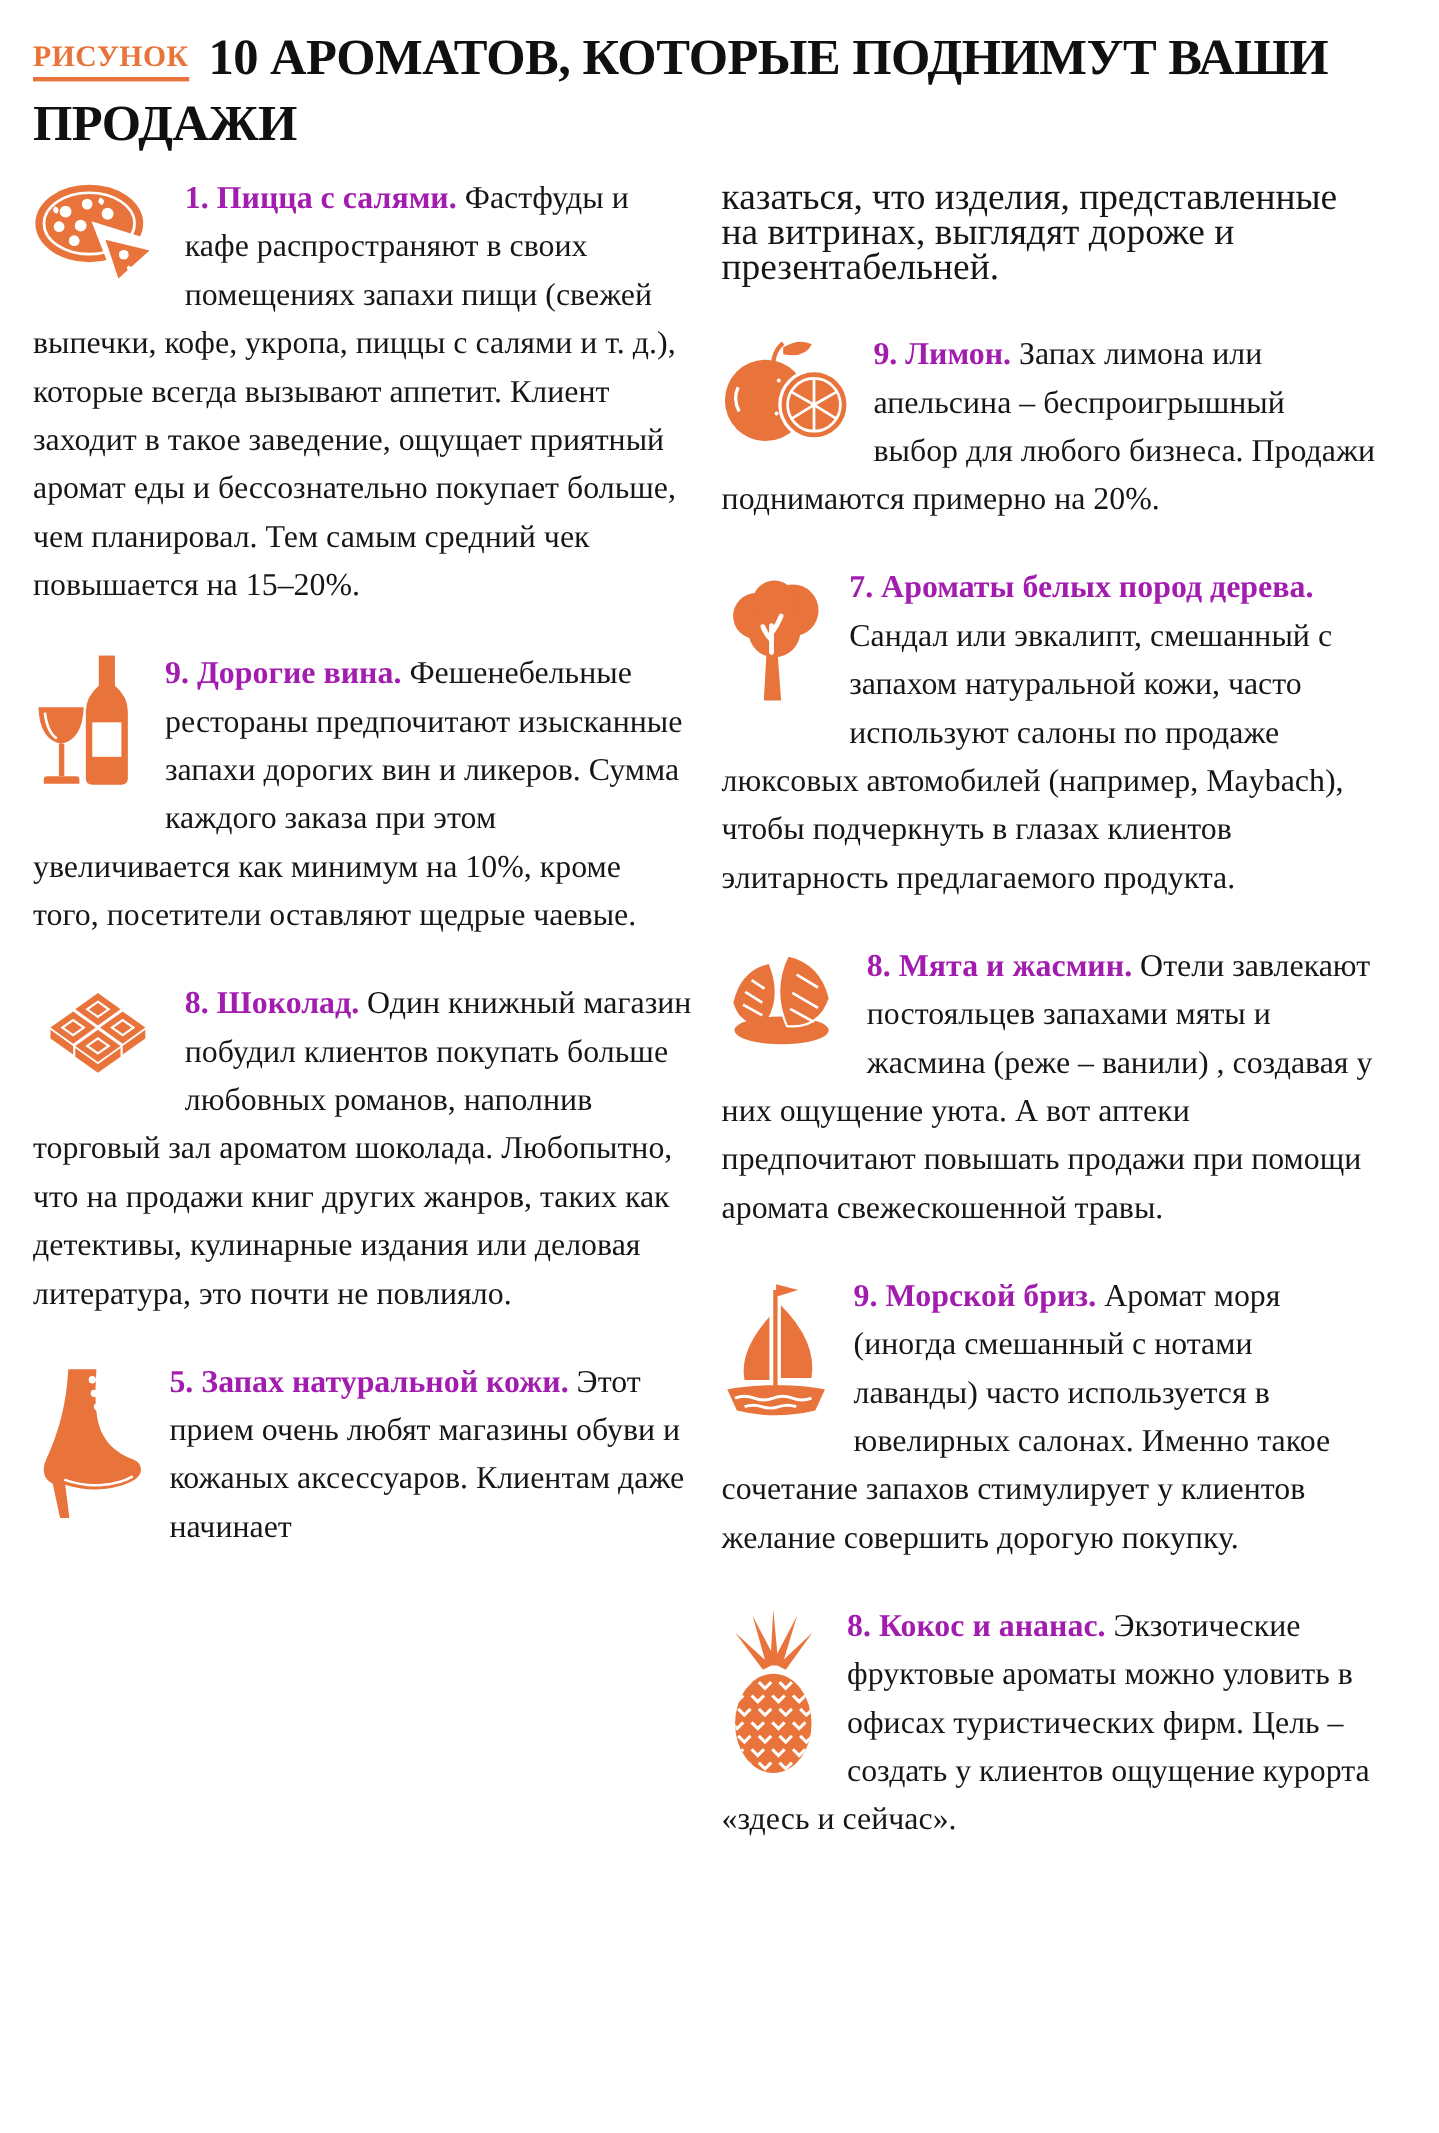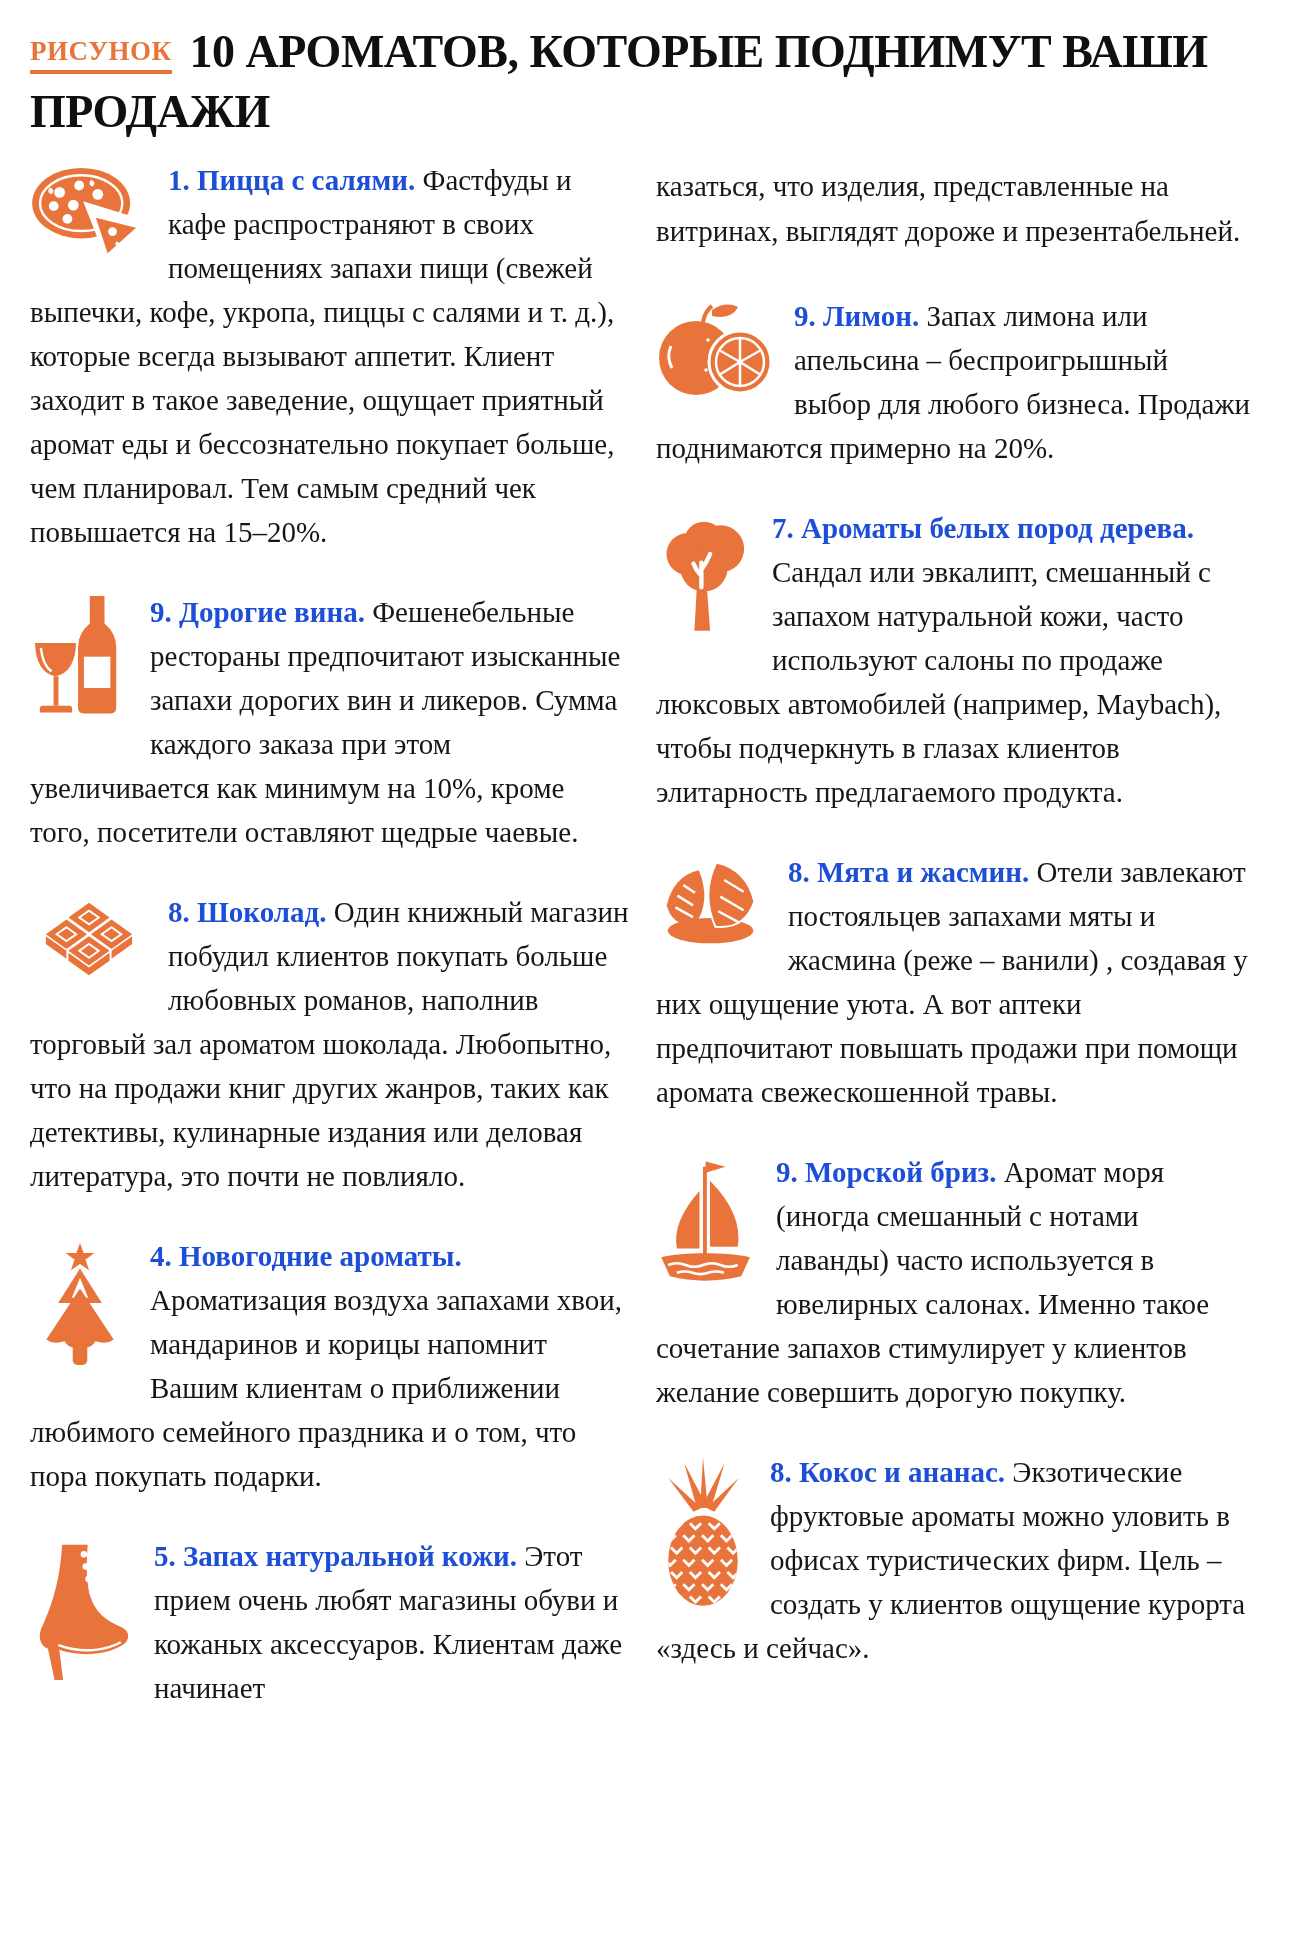--- a/index.html
+++ b/index.html
@@ -9,22 +9,22 @@
   .kicker{display:inline-block;color:#E8743B;font-weight:bold;font-size:27px;
           letter-spacing:.5px;border-bottom:4px solid #E8743B;padding-bottom:3px;
           margin-right:14px;vertical-align:7px;}
   .title{font-weight:bold;font-size:46px;line-height:60px;letter-spacing:-.5px;color:#101010;}
   .cols{display:grid;grid-template-columns:600px 596px;column-gap:26px;
         padding-left:30px;margin-top:16px;}
   .item{clear:left;display:flow-root;margin-bottom:36px;font-size:29px;line-height:44px;
         text-align:left;hyphens:auto;-webkit-hyphens:auto;}
   .item-icon{float:left;margin:4px 20px 6px 0;}
   .item-icon svg{display:block;}
-  .item-title{font-weight:bold;color:#1d4ed8;}
-  .cont{font-size:29px;line-height:45px;margin:6px 0 40px 0;hyphens:auto;}
+  .item-title{font-weight:bold;color:#a21caf;}
+  .cont{font-size:34px;line-height:32px;margin:6px 0 40px 0;hyphens:auto;}
   .footer{position:absolute;left:30px;top:1858px;
           font-family:"Liberation Sans", "DejaVu Sans", sans-serif;
           font-size:31px;color:#222;}
   
   [data-name="pizza-icon"] svg{width:118px;height:98px;}
   [data-name="wine-icon"] svg{width:100px;height:142px;}
   [data-name="chocolate-icon"] svg{width:118px;height:98px;}
   [data-name="christmas-tree-icon"] svg{width:100px;height:152px;}
   [data-name="high-heel-boot-icon"] svg{width:104px;height:148px;}
   [data-name="citrus-icon"] svg{width:118px;height:100px;}
@@ -184,29 +184,20 @@
       <div class="item" data-name="list-item">
         <span class="item-icon" data-name="chocolate-icon">
             <svg>
               <use href="#chocolate-icon" width="100%" height="100%"></use>
             </svg>
           </span>
         <span class="item-title" data-name="item-title">8. Шоколад.</span>
         <span data-name="item-text">Один книжный магазин побудил клиентов покупать больше любовных романов, наполнив торговый зал ароматом шоколада. Любопытно, что на продажи книг других жанров, таких как детективы, кулинарные издания или деловая литература, это почти не повлияло.</span>
       </div>
       <div class="item" data-name="list-item">
-        <span class="item-icon" data-name="christmas-tree-icon">
-            <svg>
-              <use href="#christmas-tree-icon" width="100%" height="100%"></use>
-            </svg>
-          </span>
-        <span class="item-title" data-name="item-title">4. Новогодние ароматы.</span>
-        <span data-name="item-text">Ароматизация воздуха запахами хвои, мандаринов и корицы напомнит Вашим клиентам о приближении любимого семейного праздника и о том, что пора покупать подарки.</span>
-      </div>
-      <div class="item" data-name="list-item">
         <span class="item-icon" data-name="high-heel-boot-icon">
             <svg>
               <use href="#high-heel-boot-icon" width="100%" height="100%"></use>
             </svg>
           </span>
         <span class="item-title" data-name="item-title">5. Запах натуральной кожи.</span>
         <span data-name="item-text">Этот прием очень любят магазины обуви и кожаных аксессуаров. Клиентам даже начинает</span>
       </div>
     </div>
 

